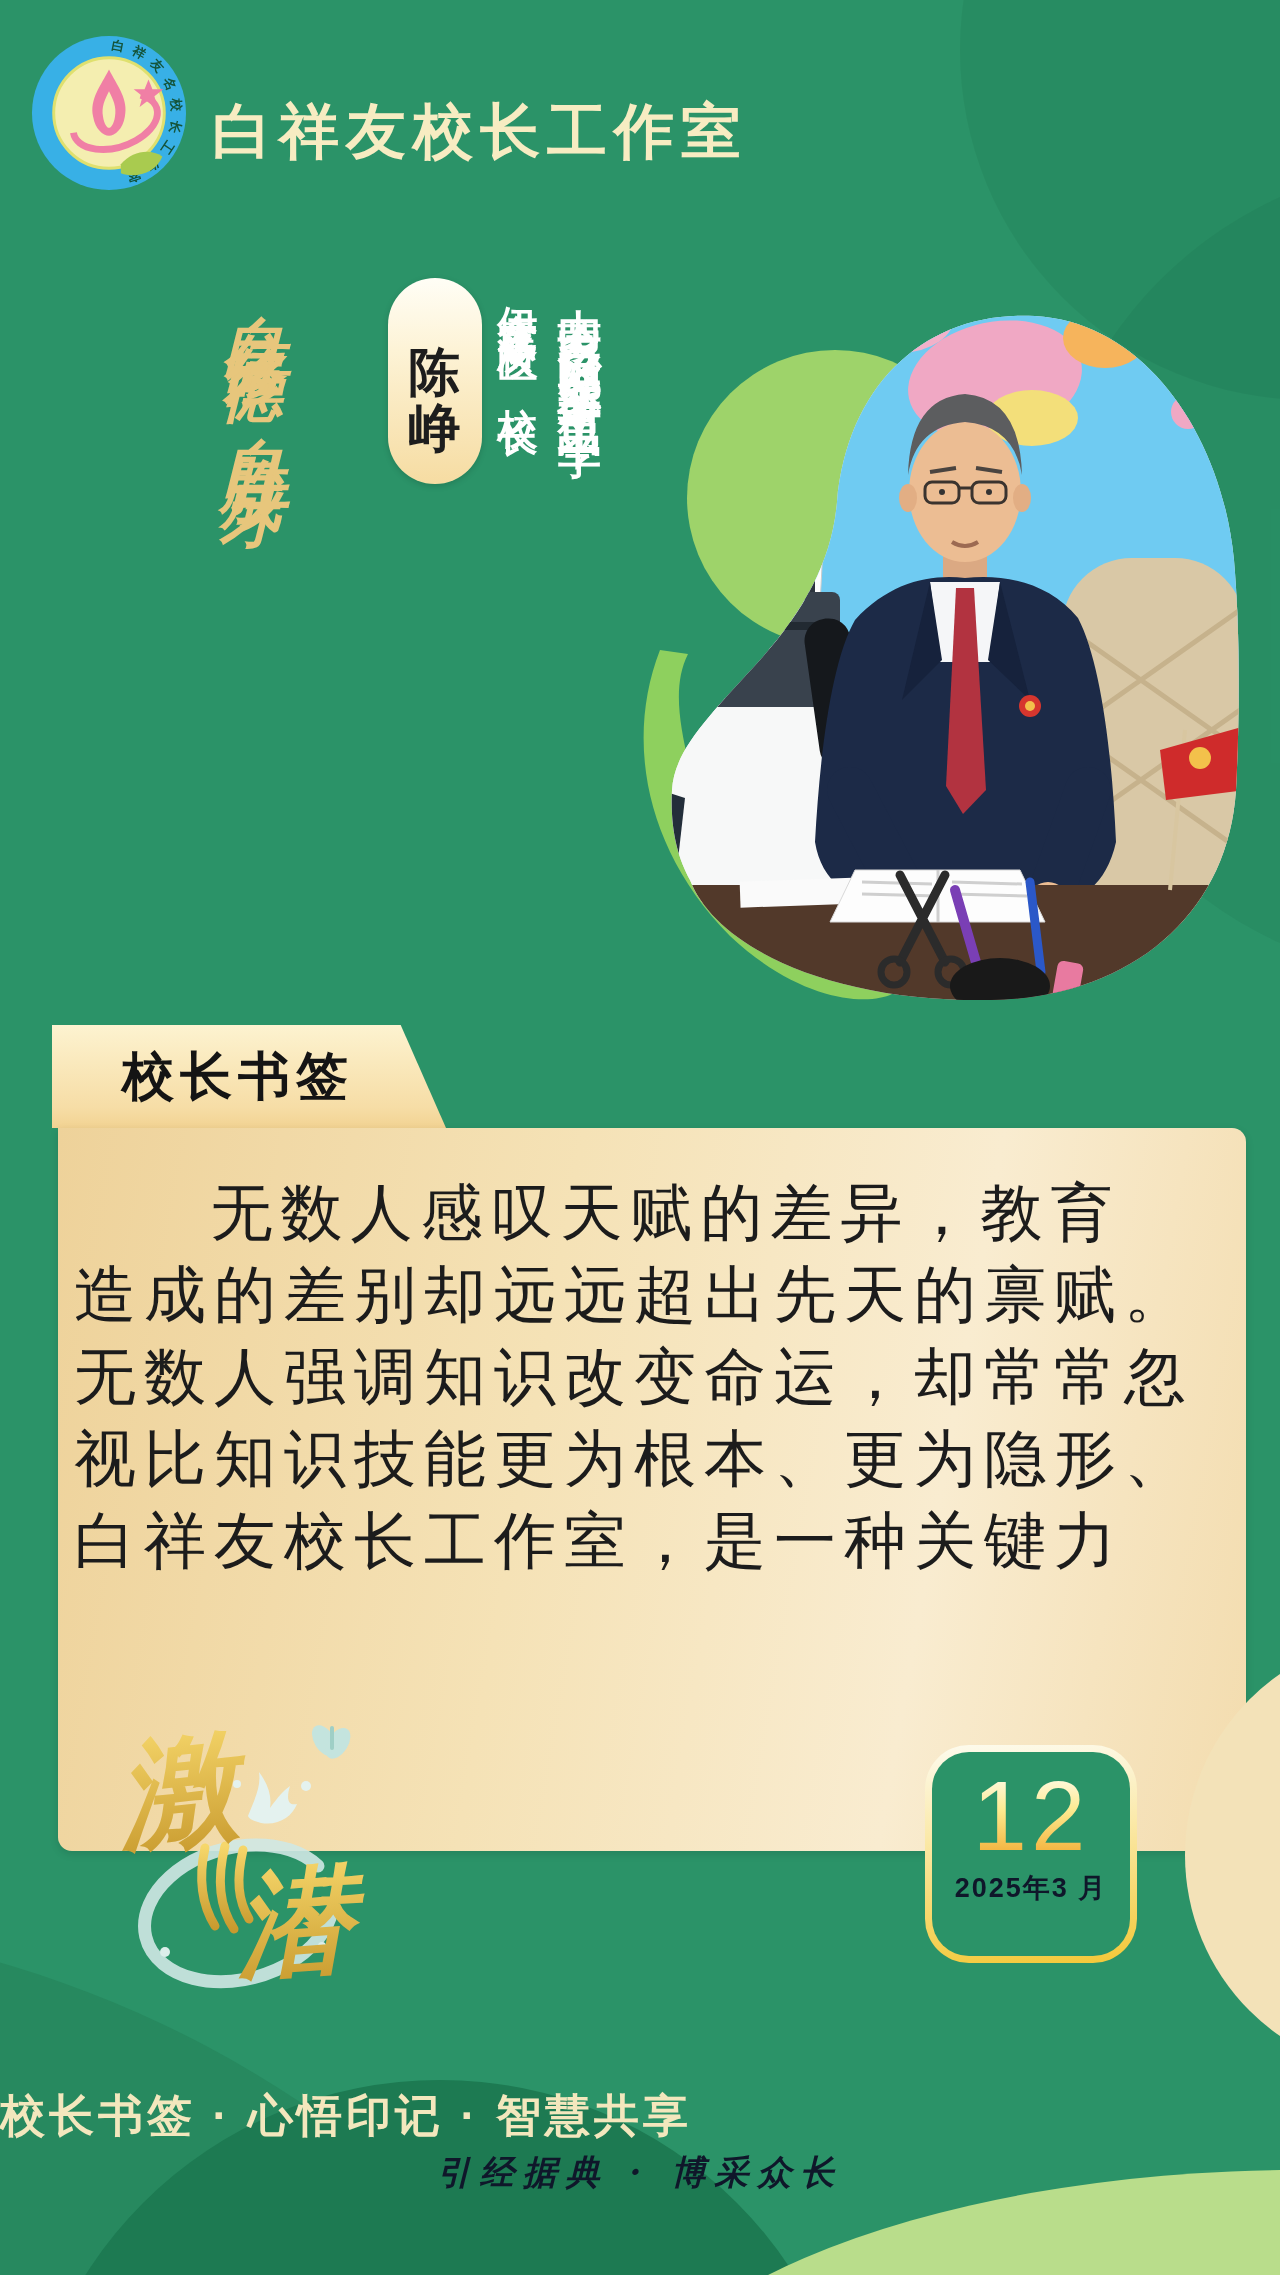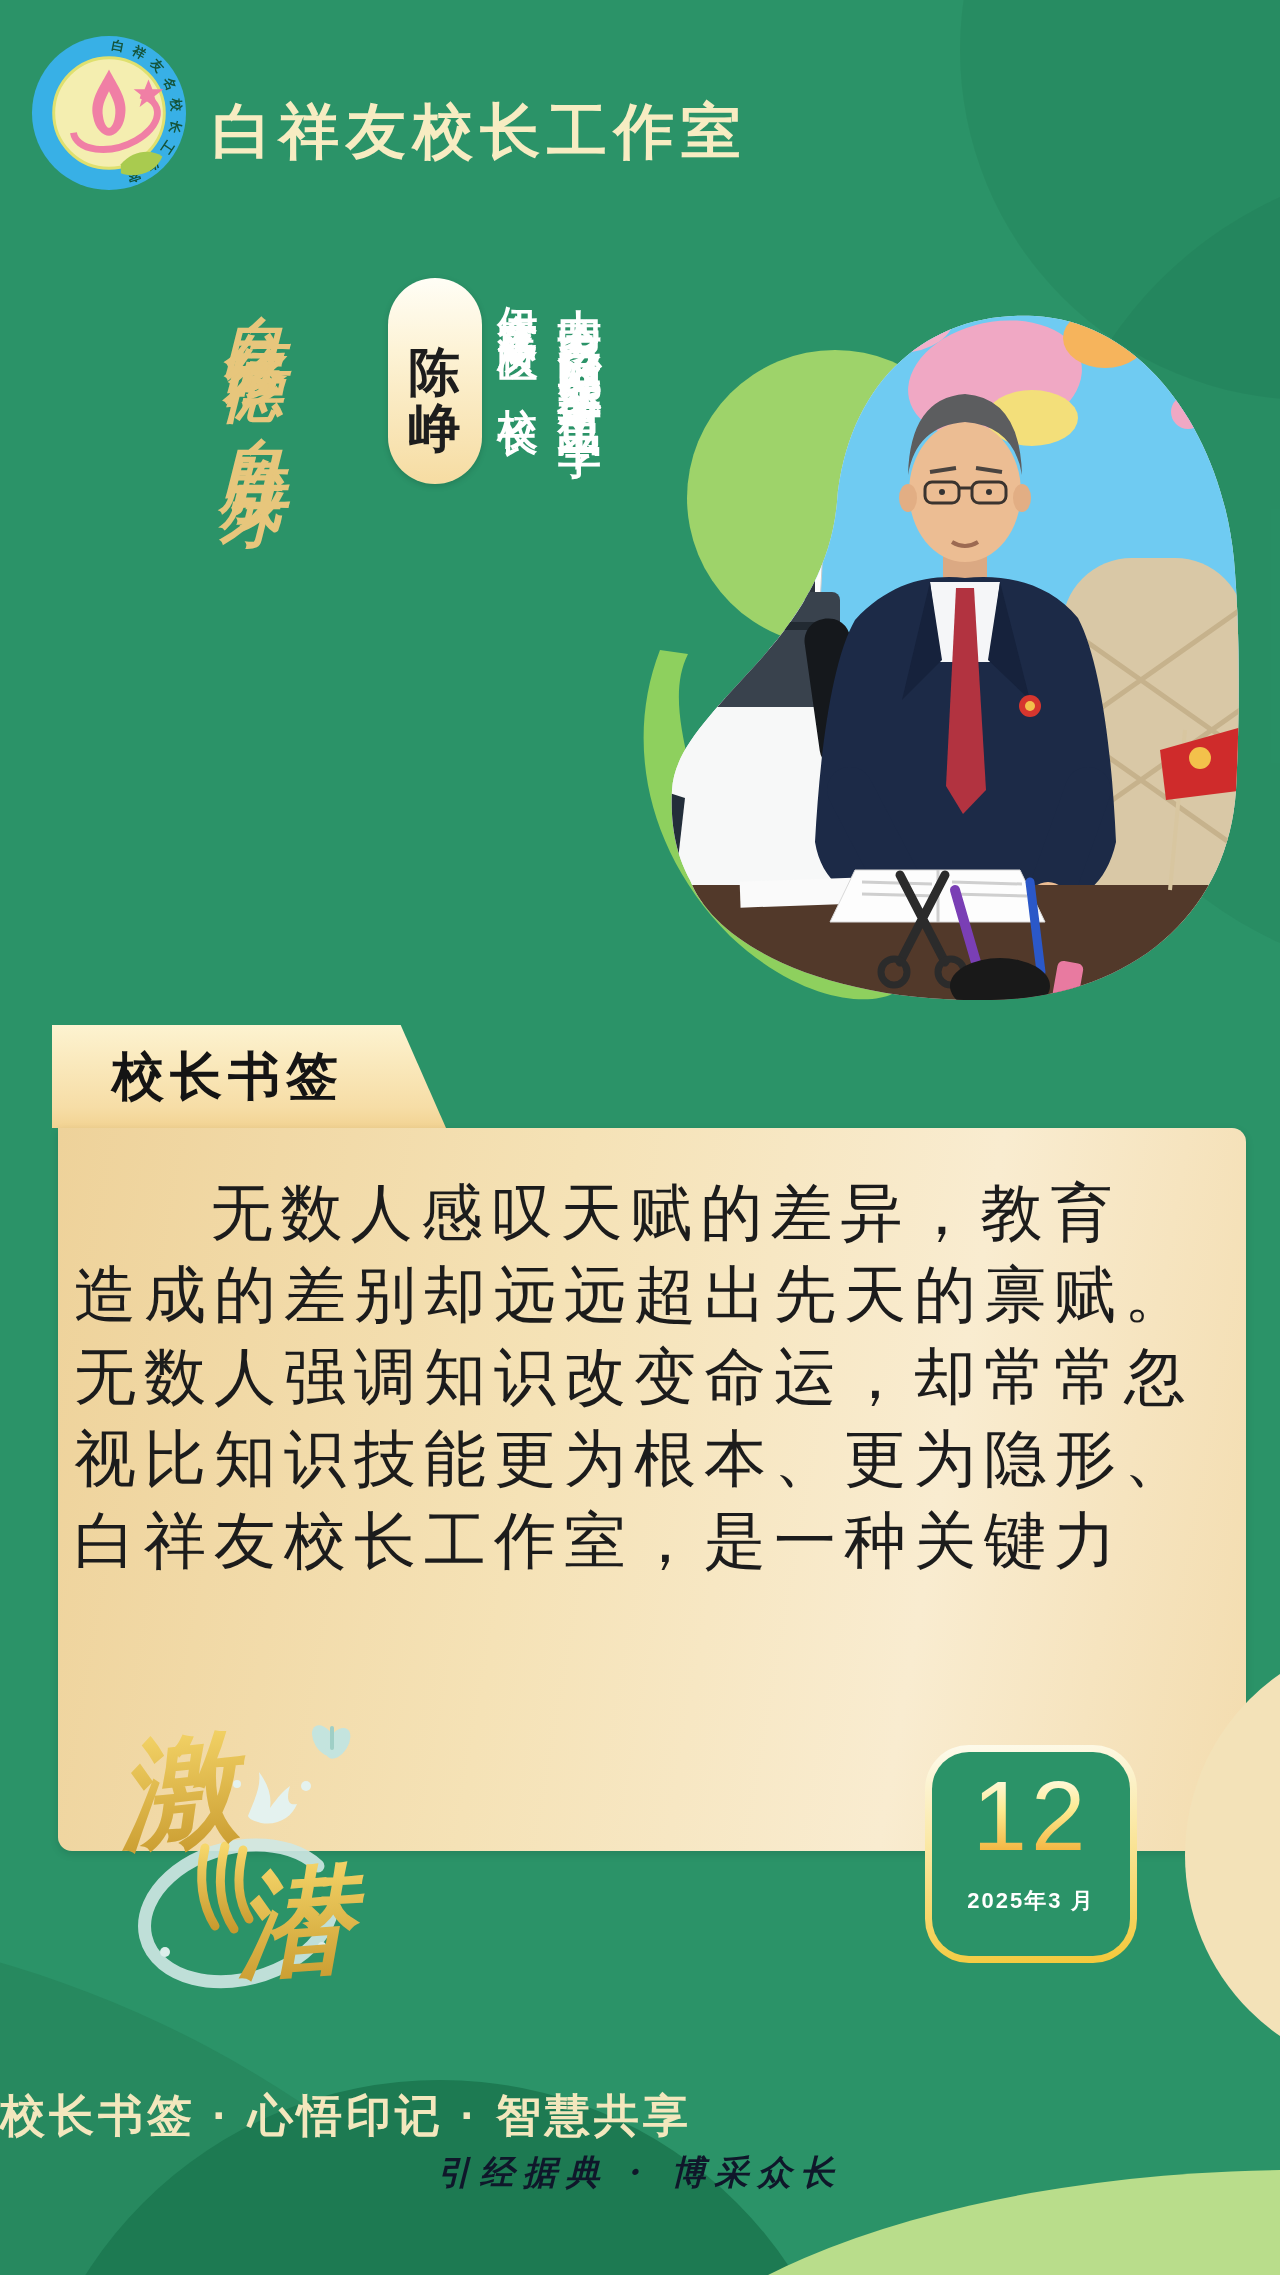--- a/index.html
+++ b/index.html
@@ -43,21 +43,21 @@
   .school-info .role{margin-top:54px;}
 
   
   .bookmark-banner{
     left:52px;top:1025px;width:394px;height:103px;
     background:linear-gradient(180deg,#fdf3d0 0%,#f6dda6 80%,#f2d392 100%);
     clip-path:polygon(0 0,88.5% 0,100% 100%,0 100%);
     display:flex;align-items:center;
   }
   .bookmark-banner span{
-    padding-left:60px;font-size:52px;font-weight:800;color:#141414;letter-spacing:6px;
+    padding-left:60px;font-size:52px;font-weight:800;color:#141414;letter-spacing:6px;margin-left:10px;
   }
   .quote-card{
     left:58px;top:1128px;width:1188px;height:723px;
     border-radius:0 14px 14px 14px;
     background:linear-gradient(100deg,#eed29a 0%,#f5e2b6 40%,#f9ecd0 72%,#f3dcae 100%);
     box-shadow:0 3px 8px rgba(0,0,0,.12);
   }
   .quote-text{
     position:absolute;left:16px;top:44px;width:1160px;
     font-family:"DejaVu Serif","Liberation Serif",serif;
@@ -75,21 +75,21 @@
   .date-badge .inner{
     position:absolute;left:7px;top:7px;right:7px;bottom:7px;border-radius:37px;
     background:#2b9368;text-align:center;
   }
   .date-badge .day{
     margin-top:14px;font-size:98px;line-height:100px;font-weight:400;letter-spacing:4px;
     background:linear-gradient(180deg,#fffdf0 5%,#fde98e 45%,#f2a92f 95%);
     -webkit-background-clip:text;background-clip:text;color:transparent;
   }
   .date-badge .month{
-    margin-top:20px;font-size:22px;font-weight:700;color:#ffffff;letter-spacing:2px;
+    margin-top:4px;font-size:27px;font-weight:700;color:#0f172a;letter-spacing:2px;
   }
 
   
   .footer-slogan{
     left:0;top:2086px;width:1280px;text-align:left;
     font-size:45px;font-weight:700;color:#f3e7bd;letter-spacing:4px;
   }
   .footer-subslogan{
     left:0;top:2150px;width:1280px;text-align:center;
     font-family:"DejaVu Serif",serif;font-style:italic;

